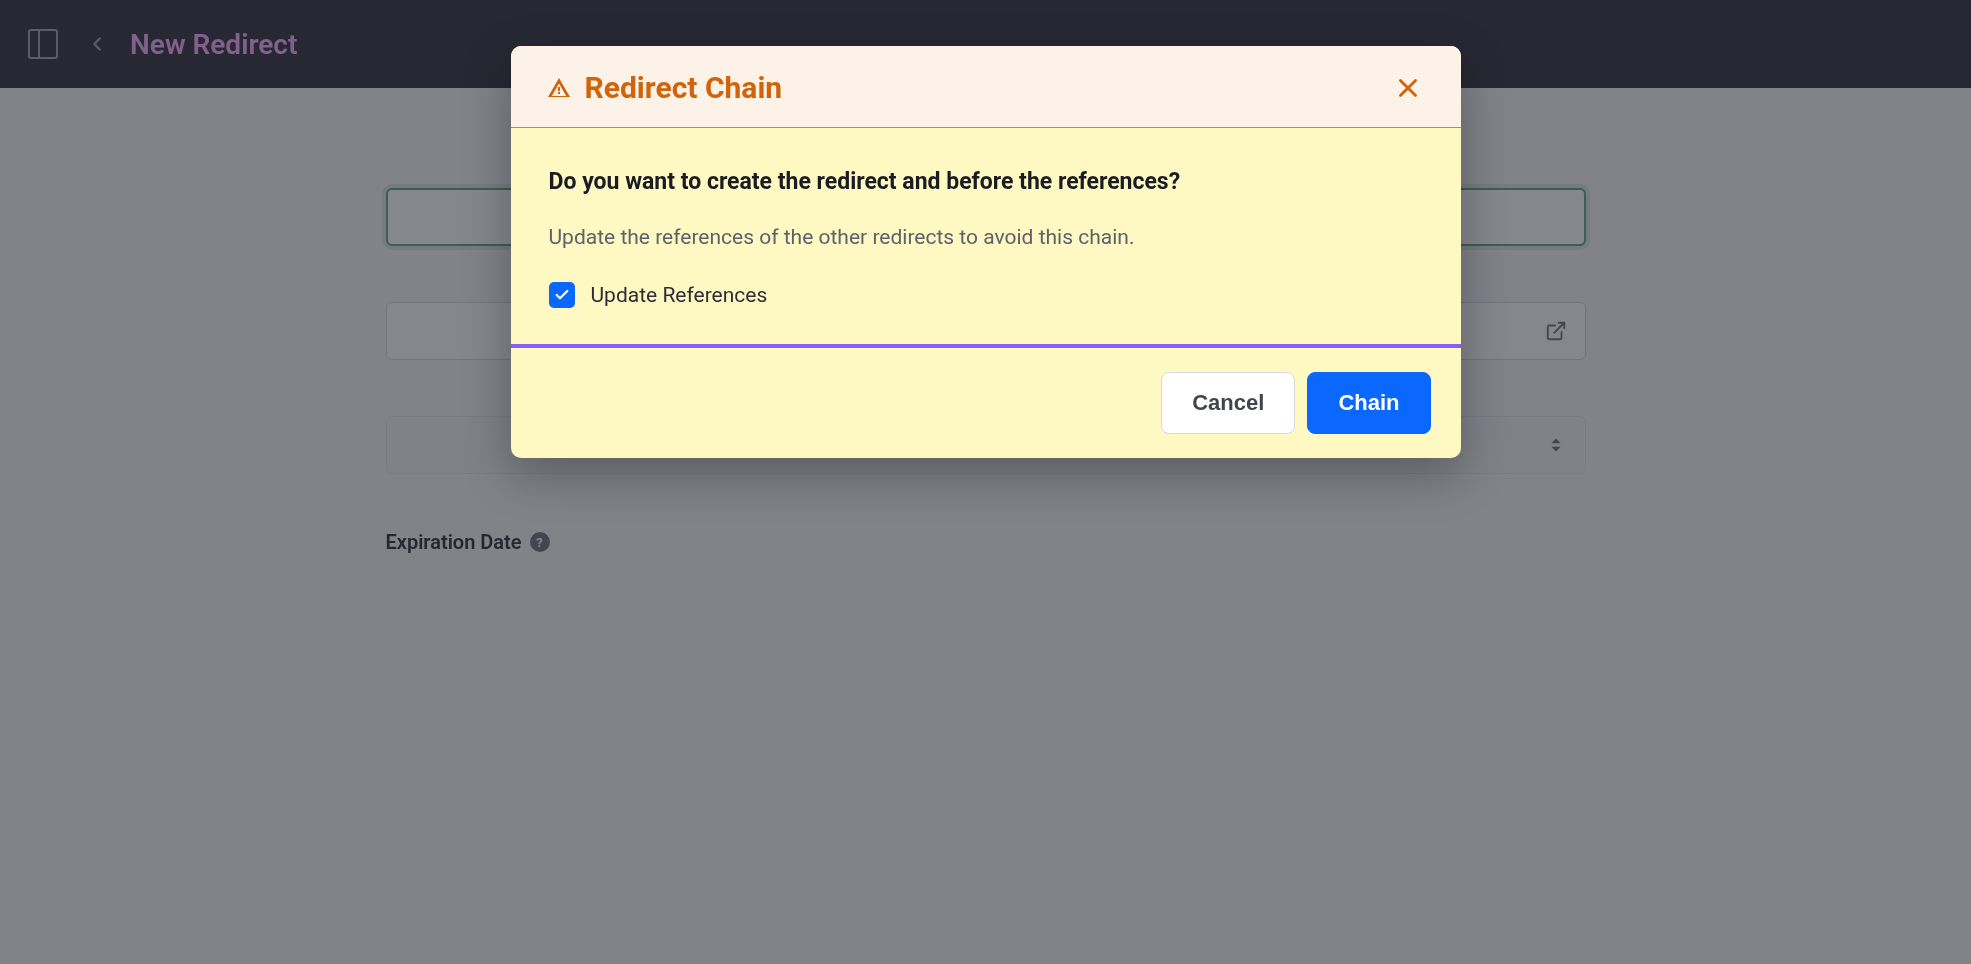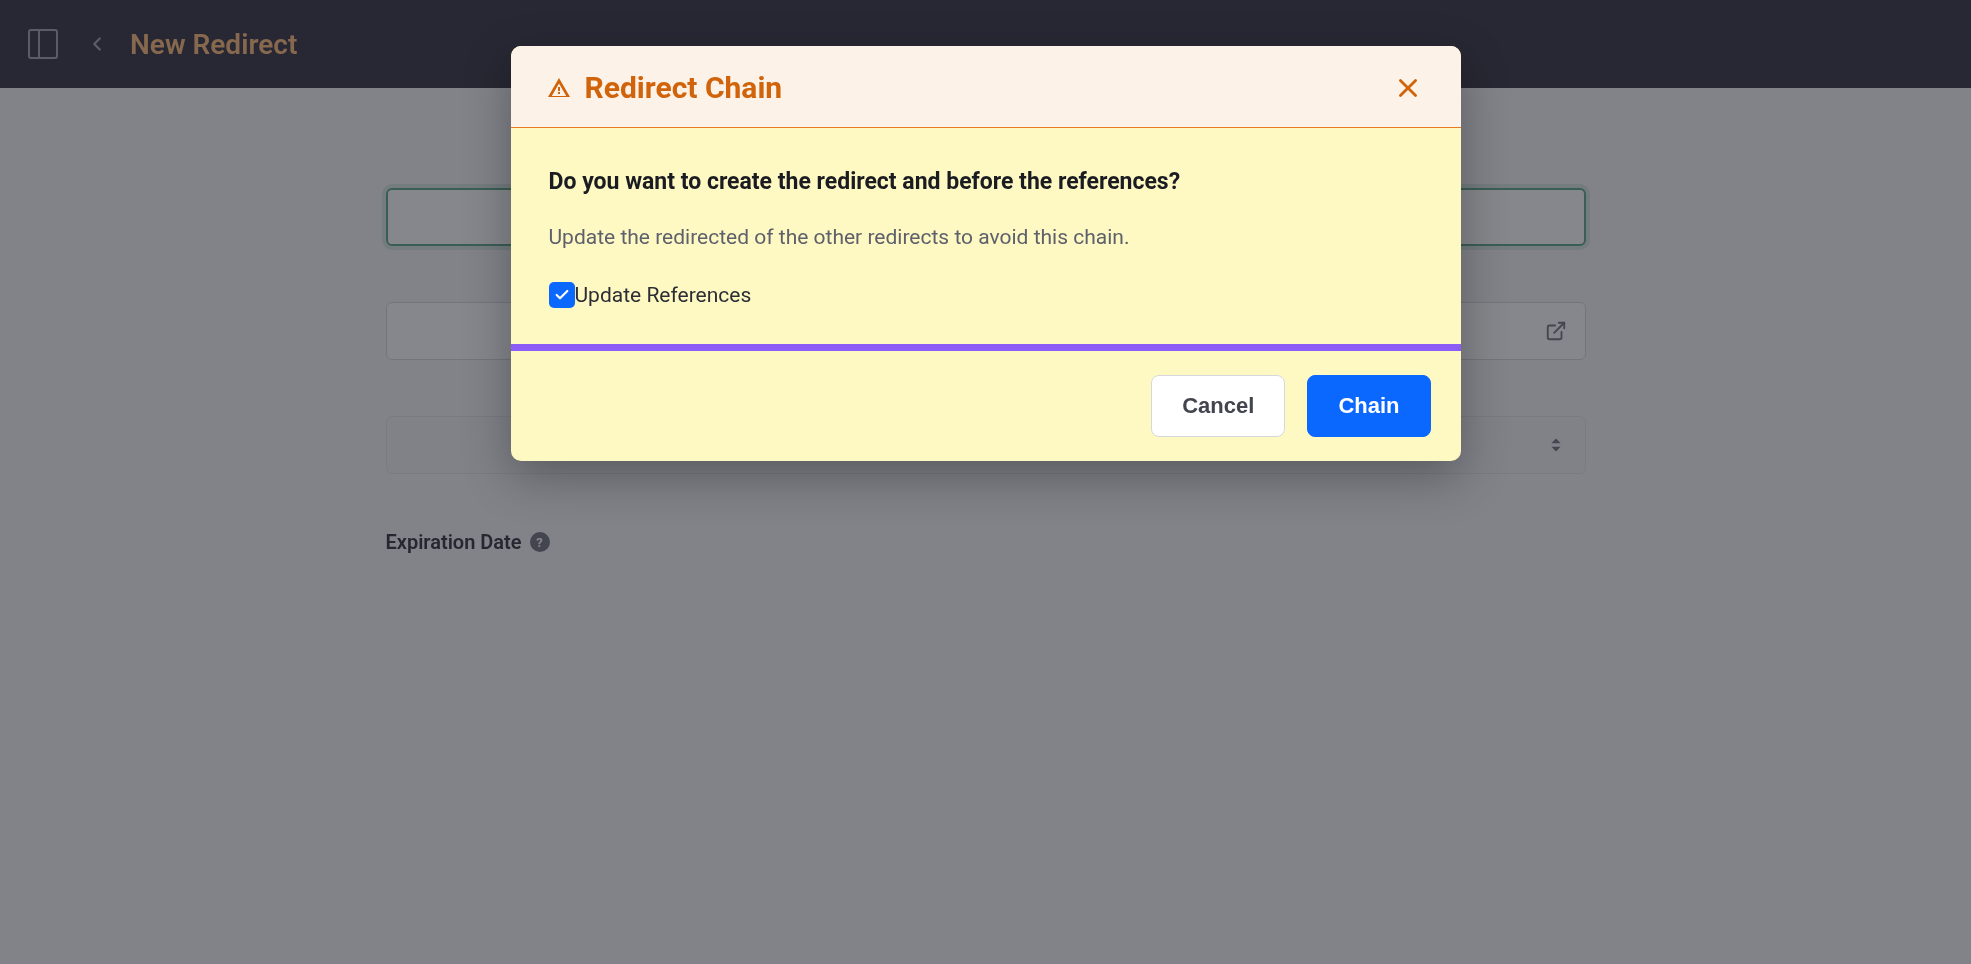--- a/index.html
+++ b/index.html
@@ -34,21 +34,21 @@
     flex-shrink: 0;
   }
   .bg-panel-icon::before {
     content: "";
     position: absolute;
     left: 8px; top: 0; bottom: 0;
     width: 2px; background: #9ea0ab;
   }
   .bg-back-chevron svg { width: 22px; height: 22px; display:block; }
   .bg-title {
-    color: #fdba74;
+    color: #f0abfc;
     font-size: 28px;
     font-weight: 600;
     margin-left: -6px;
   }
   .bg-body {
     flex: 1;
     background: #f5f6f8;
     padding: 40px 0 0 0;
     display: flex;
     justify-content: center;
@@ -147,39 +147,39 @@
   }
   .modal-para {
     font-size: 21px;
     line-height: 1.55;
     color: #5e606b;
     margin-bottom: 26px;
   }
   .modal-para:last-of-type { margin-bottom: 28px; }
 
   .checkbox-row {
-    display: flex; align-items: center; 
+    display: flex; align-items: center; gap: 16px;
   }
   .chk {
     width: 26px; height: 26px; border-radius: 5px;
     background: #0b68ff;
     display:flex; align-items:center; justify-content:center;
     cursor: pointer; flex-shrink:0;
   }
   .chk svg { width: 16px; height: 16px; display:block; }
   .chk-label {
     font-size: 21px; color:#2c2d35;
   }
 
   .modal-footer {
-    border-top: 7px solid #8b5cf6;
+    border-top: 4px solid #8b5cf6;
     padding: 24px 30px;
     display: flex;
     justify-content: flex-end;
-    gap: 22px;
+    gap: 12px;
   }
   .btn {
     height: 62px;
     padding: 0 30px;
     border-radius: 8px;
     font-size: 22px;
     font-weight: 600;
     cursor: pointer;
     display:flex; align-items:center; justify-content:center;
   }
@@ -267,21 +267,21 @@
         <svg viewBox="0 0 24 24" fill="none" stroke="#d1640b" stroke-width="2.6" stroke-linecap="round">
             <line x1="5" y1="5" x2="19" y2="19"></line>
             <line x1="19" y1="5" x2="5" y2="19"></line>
           </svg>
       </span>
     </button>
   </div>
 
   <div class="modal-body">
     <div class="modal-question">Do you want to create the redirect and before the references?</div>
-    <p class="modal-para">Update the redirected of the other redirects to avoid this chain.</p>
+    <p class="modal-para">Update the references of the other redirects to avoid this chain.</p>
 
     <div class="checkbox-row">
       <div class="chk">
         <svg viewBox="0 0 24 24" fill="none" stroke="#ffffff" stroke-width="3.2" stroke-linecap="round" stroke-linejoin="round">
             <polyline points="20 6 9 17 4 12"></polyline>
           </svg>
       </div>
       <span class="chk-label">Update References</span>
     </div>
   </div>

